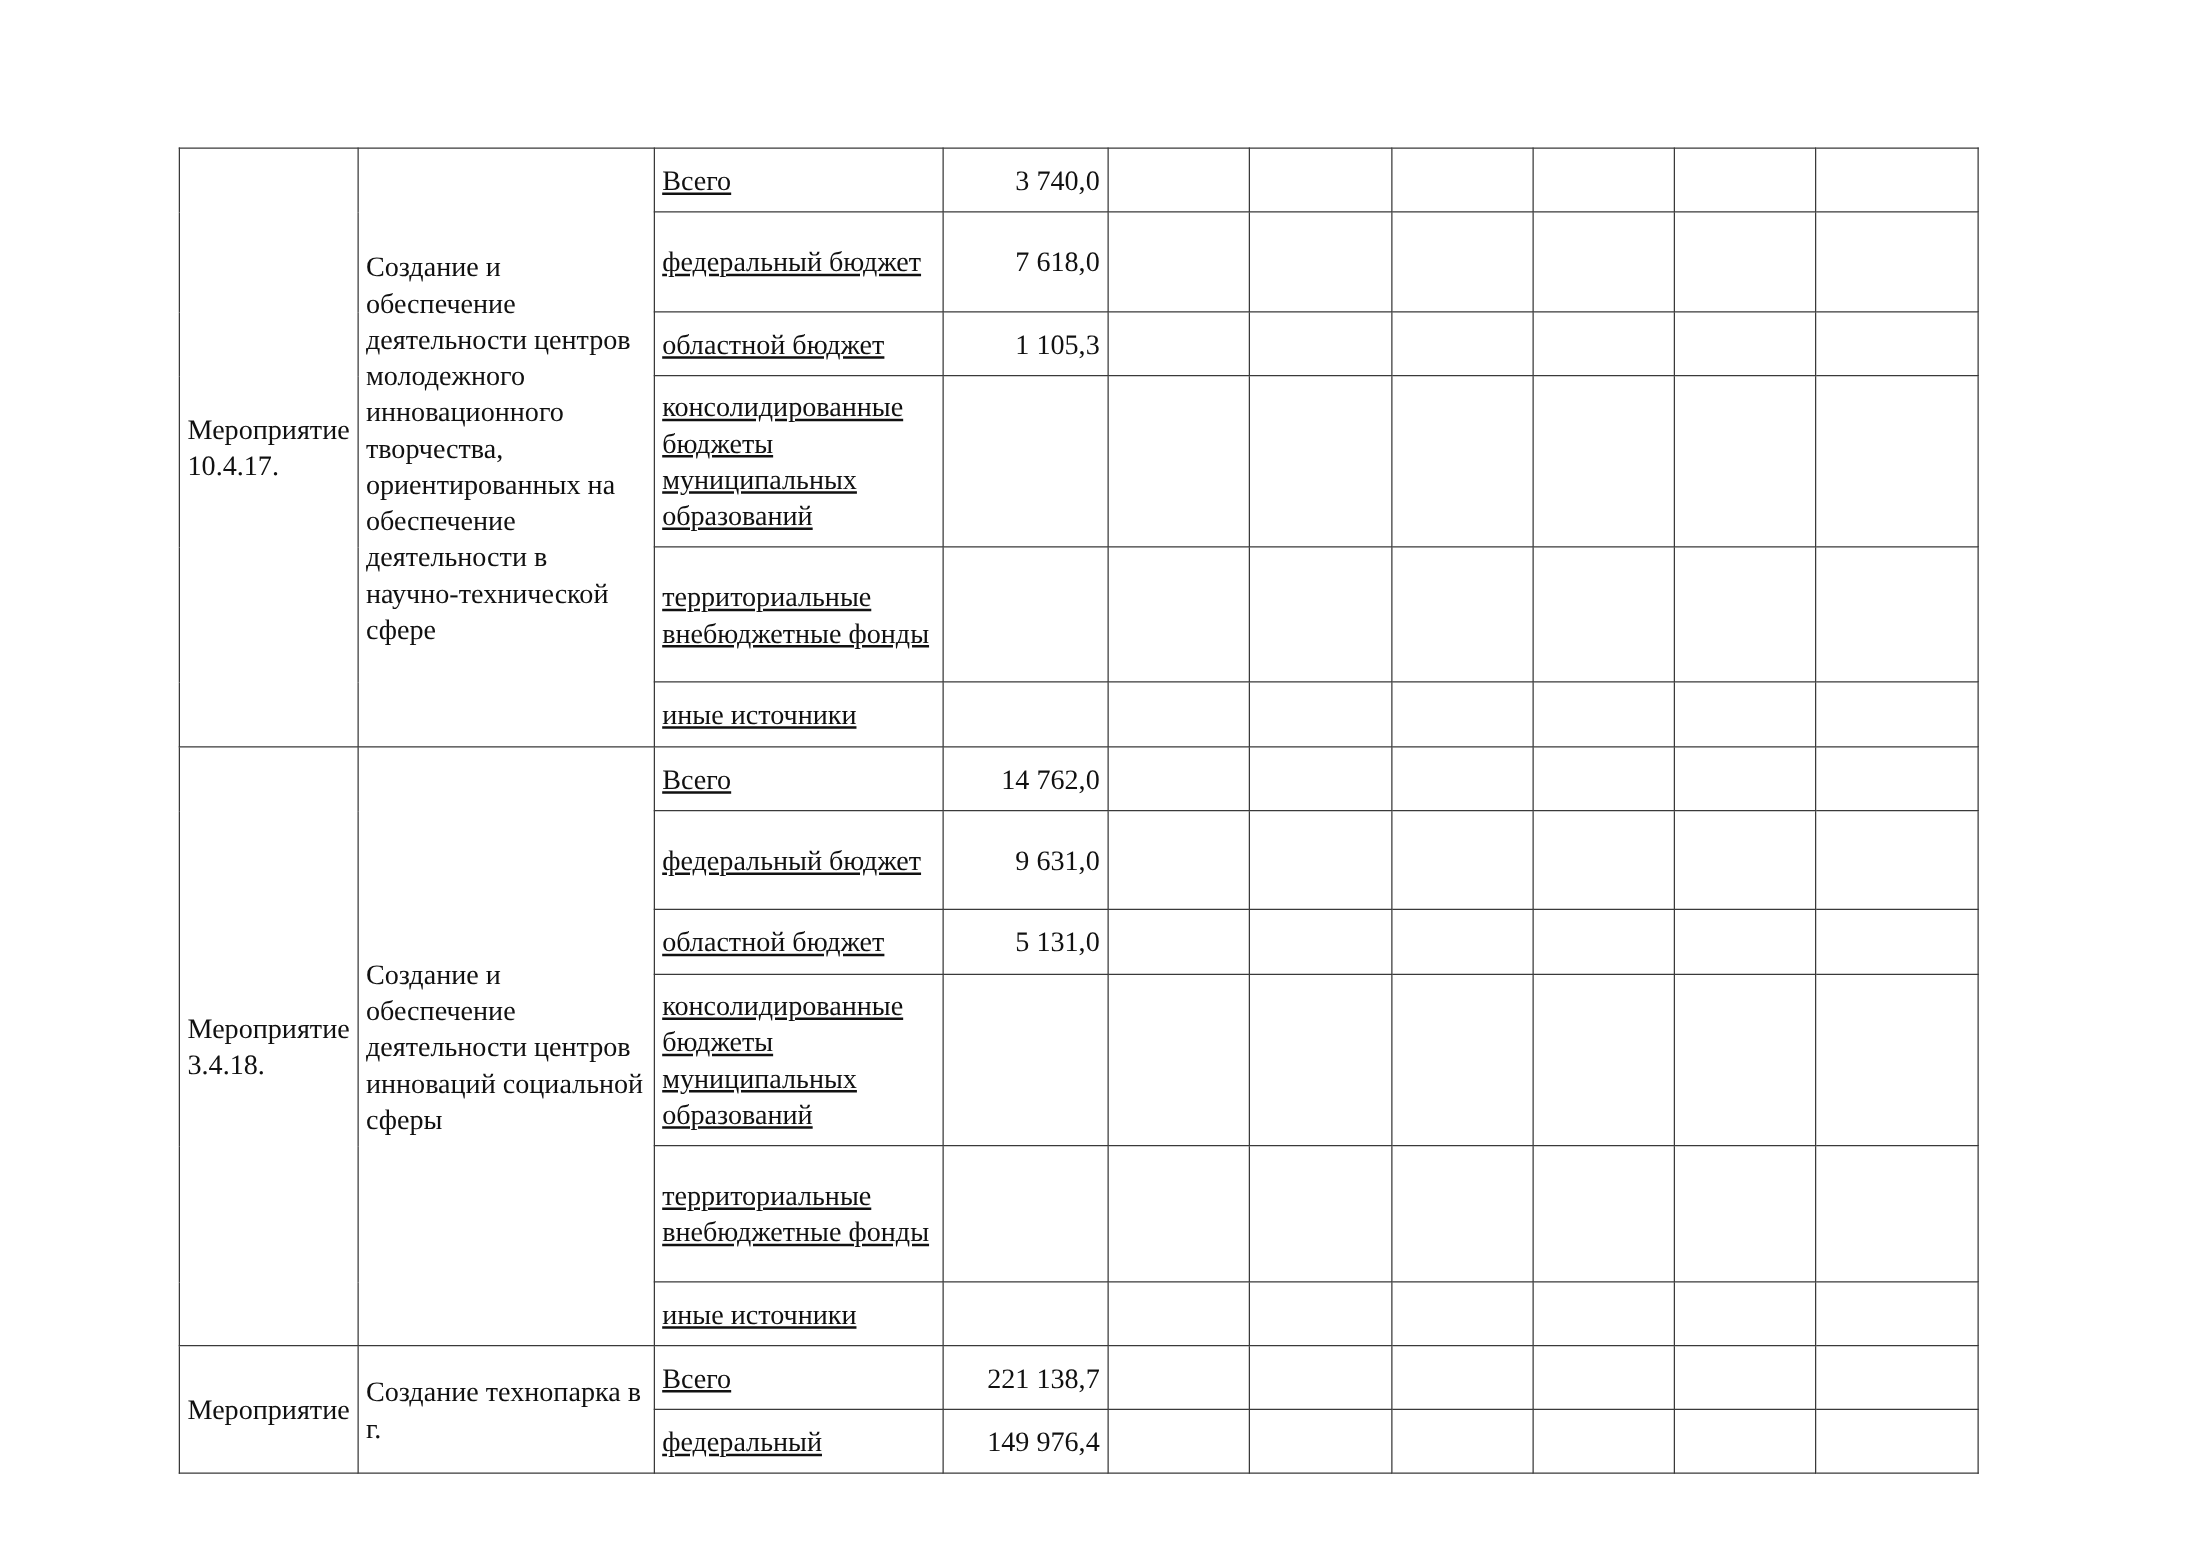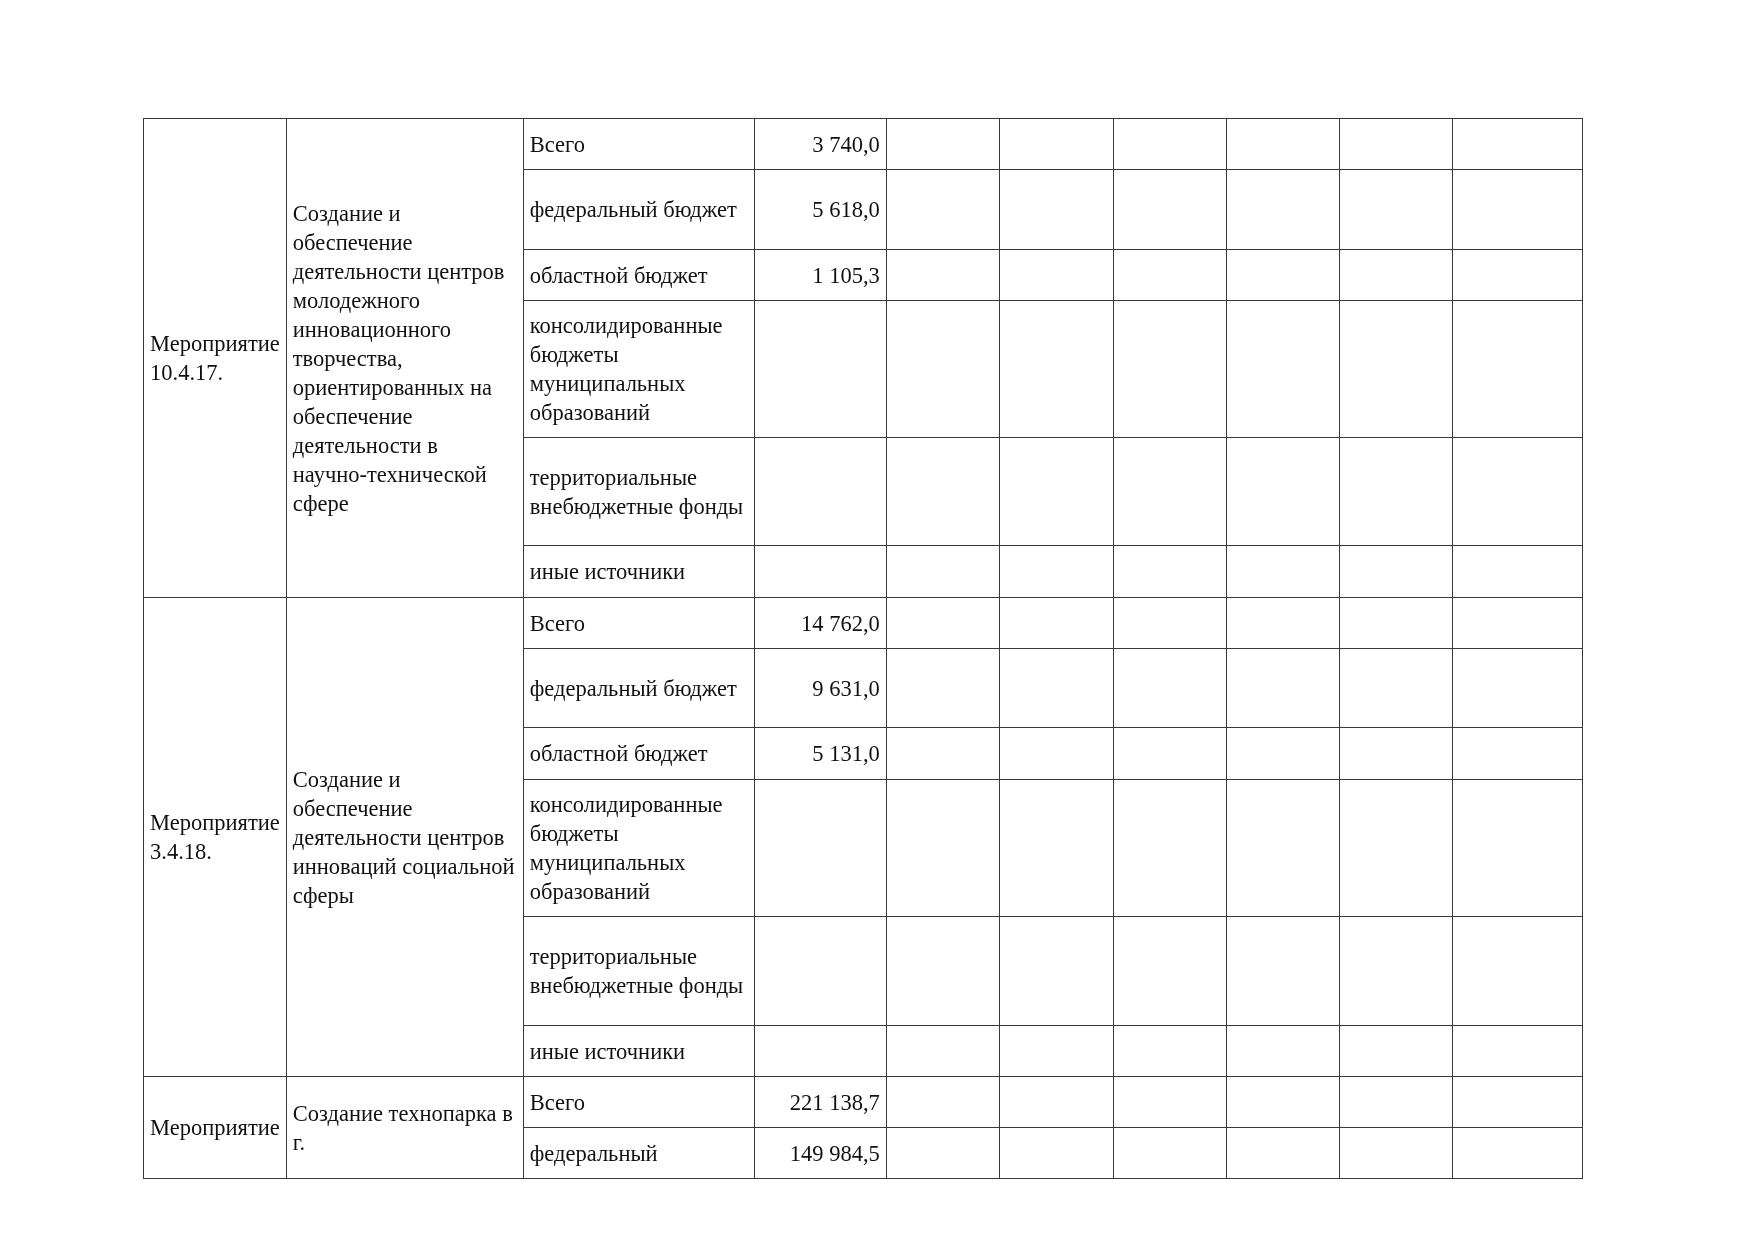--- a/index.html
+++ b/index.html
@@ -16,21 +16,21 @@
     color: #111;
   }
   table.budget td {
     border: 1.6px solid #3a3a3a;
     padding: 0 6px;
     vertical-align: middle;
     word-wrap: break-word;
   }
   td.top { vertical-align: top; padding-top: 12px; }
   td.num { text-align: right; }
-  td.src { padding-left: 7px; }
+  td.src { padding-left: 7px; text-decoration: underline; }
 </style>
 </head>
 <body>
 
 <div class="page">
 <table class="budget">
   <colgroup>
     <col style="width:118px">
         <col style="width:237px">
         <col style="width:231px">
@@ -51,21 +51,21 @@
       <td class="num">3 740,0</td>
       <td></td>
           <td></td>
           <td></td>
           <td></td>
           <td></td>
           <td></td>
     </tr>
     <tr style="height:80px">
       <td class="src">федеральный бюджет</td>
-      <td class="num">5 618,0</td>
+      <td class="num">7 618,0</td>
       <td></td>
           <td></td>
           <td></td>
           <td></td>
           <td></td>
           <td></td>
     </tr>
     <tr style="height:51px">
       <td class="src">областной бюджет</td>
       <td class="num">1 105,3</td>
@@ -177,21 +177,21 @@
       <td class="num">221 138,7</td>
       <td></td>
           <td></td>
           <td></td>
           <td></td>
           <td></td>
           <td></td>
     </tr>
     <tr style="height:51px">
       <td class="src">федеральный</td>
-      <td class="num">149 984,5</td>
+      <td class="num">149 976,4</td>
       <td></td>
           <td></td>
           <td></td>
           <td></td>
           <td></td>
           <td></td>
     </tr>
   </tbody>
 </table>
 </div>

